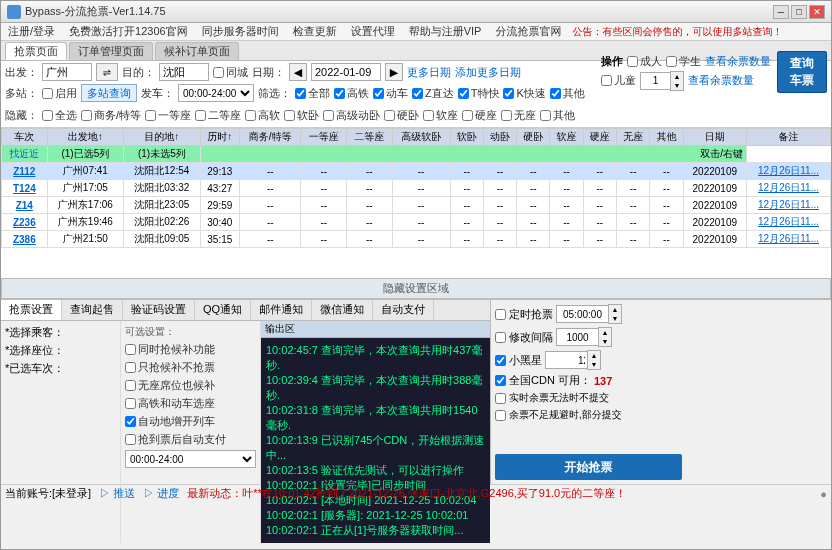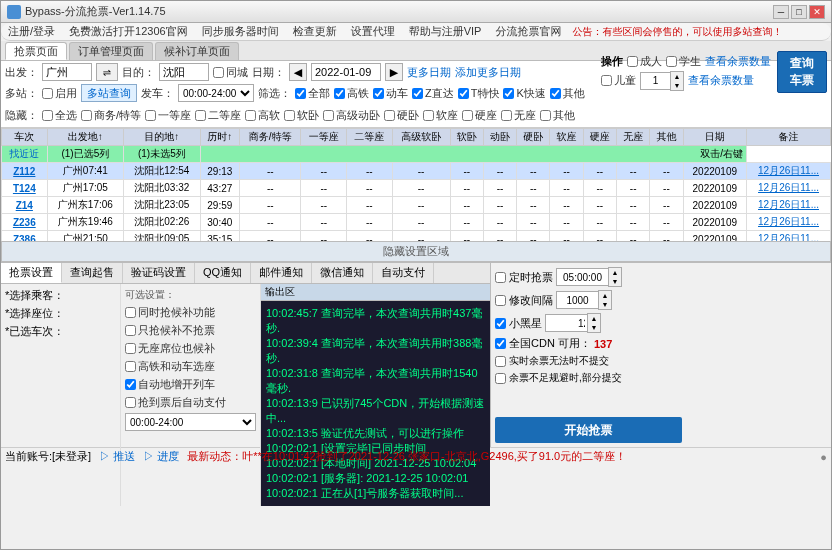--- a/index.html
+++ b/index.html
@@ -8,21 +8,21 @@
     
     .title-bar { height: 22px; background: linear-gradient(to bottom, #f8f8f8, #e0e0e0); border-bottom: 1px solid #aaa; display: flex; align-items: center; padding: 0 6px; justify-content: space-between; }
     .title-bar-left { display: flex; align-items: center; gap: 4px; }
     .title-icon { width: 14px; height: 14px; background: #4a8fd4; border-radius: 2px; }
     .title-text { font-size: 11px; color: #333; }
     .title-controls { display: flex; gap: 2px; }
     .title-btn { width: 16px; height: 14px; background: #e0e0e0; border: 1px solid #aaa; cursor: pointer; display: flex; align-items: center; justify-content: center; font-size: 9px; }
     .title-btn.close { background: #e05050; color: white; }
 
     
-    .menu-bar { height: 18px; background: #f5f5f5; border-bottom: 1px solid #ccc; display: flex; align-items: center; padding: 0 4px; gap: 8px; border-radius: 9px; }
+    .menu-bar { height: 18px; background: #f5f5f5; border-bottom: 1px solid #ccc; display: flex; align-items: center; padding: 0 4px; gap: 8px; }
     .menu-item { font-size: 11px; color: #333; cursor: pointer; padding: 1px 3px; }
 
     
     .tab-bar { height: 20px; background: #e8e8e8; border-bottom: 1px solid #bbb; display: flex; align-items: flex-end; padding: 0 4px; gap: 0; }
     .tab { height: 18px; padding: 0 8px; background: #d0d0d0; border: 1px solid #bbb; border-bottom: none; cursor: pointer; display: flex; align-items: center; font-size: 11px; color: #333; margin-right: 2px; border-radius: 3px 3px 0 0; }
     .tab.active { background: #ffffff; border-bottom: 1px solid white; z-index: 1; }
     .form-row { display: flex; align-items: center; gap: 4px; margin-bottom: 2px; height: 20px; }
     .form-label { font-size: 11px; color: #333; white-space: nowrap; }
     .form-input { height: 18px; border: 1px solid #aaa; padding: 0 3px; font-size: 11px; background: white; }
     .form-input.w50 { width: 50px; }
@@ -254,21 +254,21 @@
         <input type="checkbox" style="">
         <span>无座</span>
       </label>
     <label class="checkbox-label">
         <input type="checkbox" style="">
         <span>其他</span>
       </label>
   </div>
 </div>
 
-<div style="height:113px;overflow:auto;background:white;">
+<div style="height:150px;overflow:auto;background:white;">
   <table>
     <thead>
       <tr class="header-row">
         <th>车次</th>
         <th>出发地↑</th>
         <th>目的地↑</th>
         <th>历时↑</th>
         <th>商务/特等</th>
         <th>一等座</th>
         <th>二等座</th>

